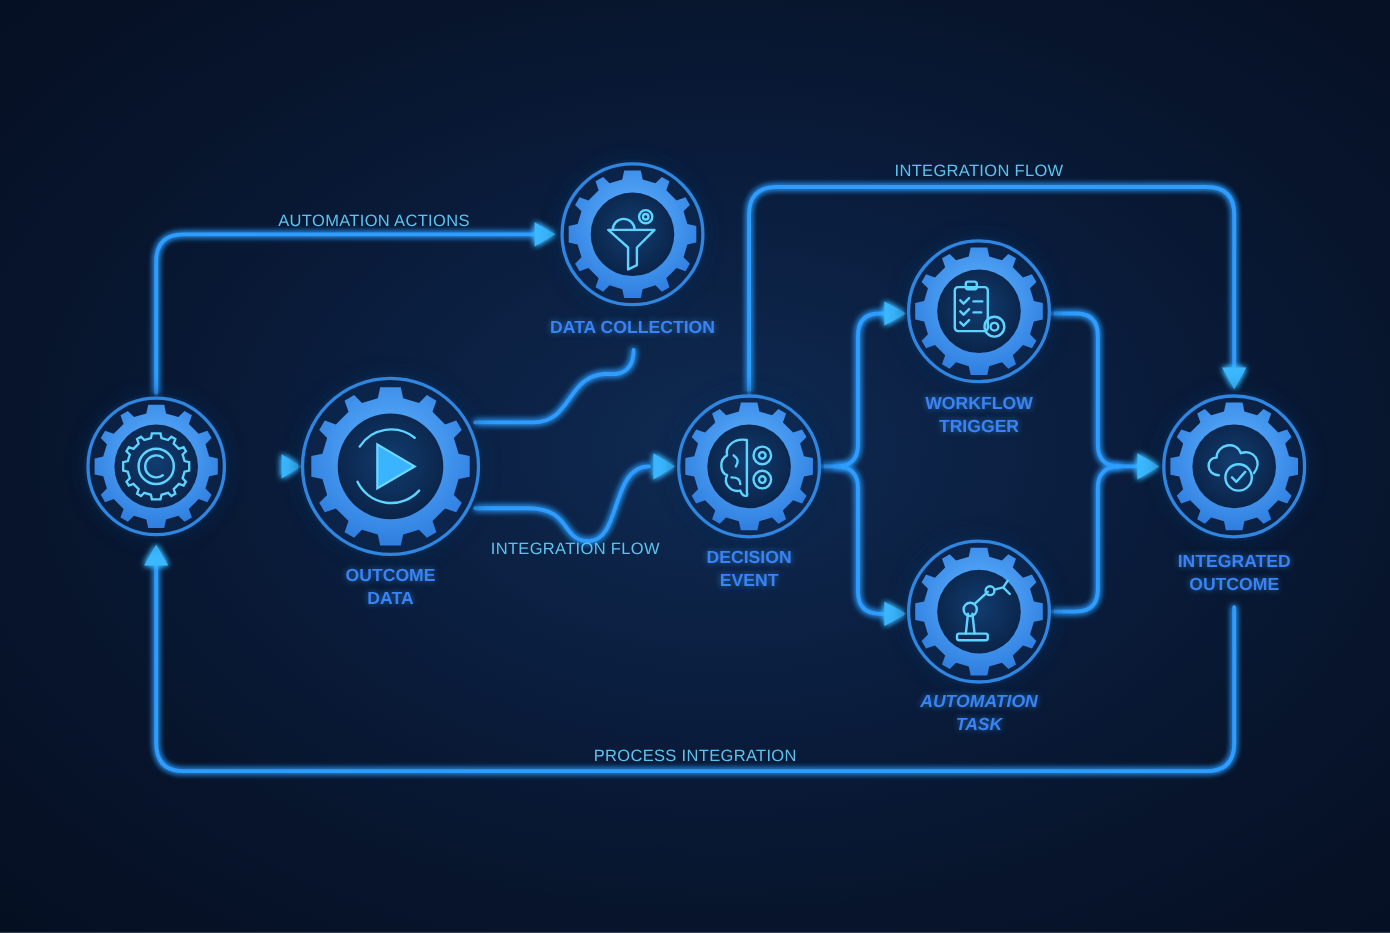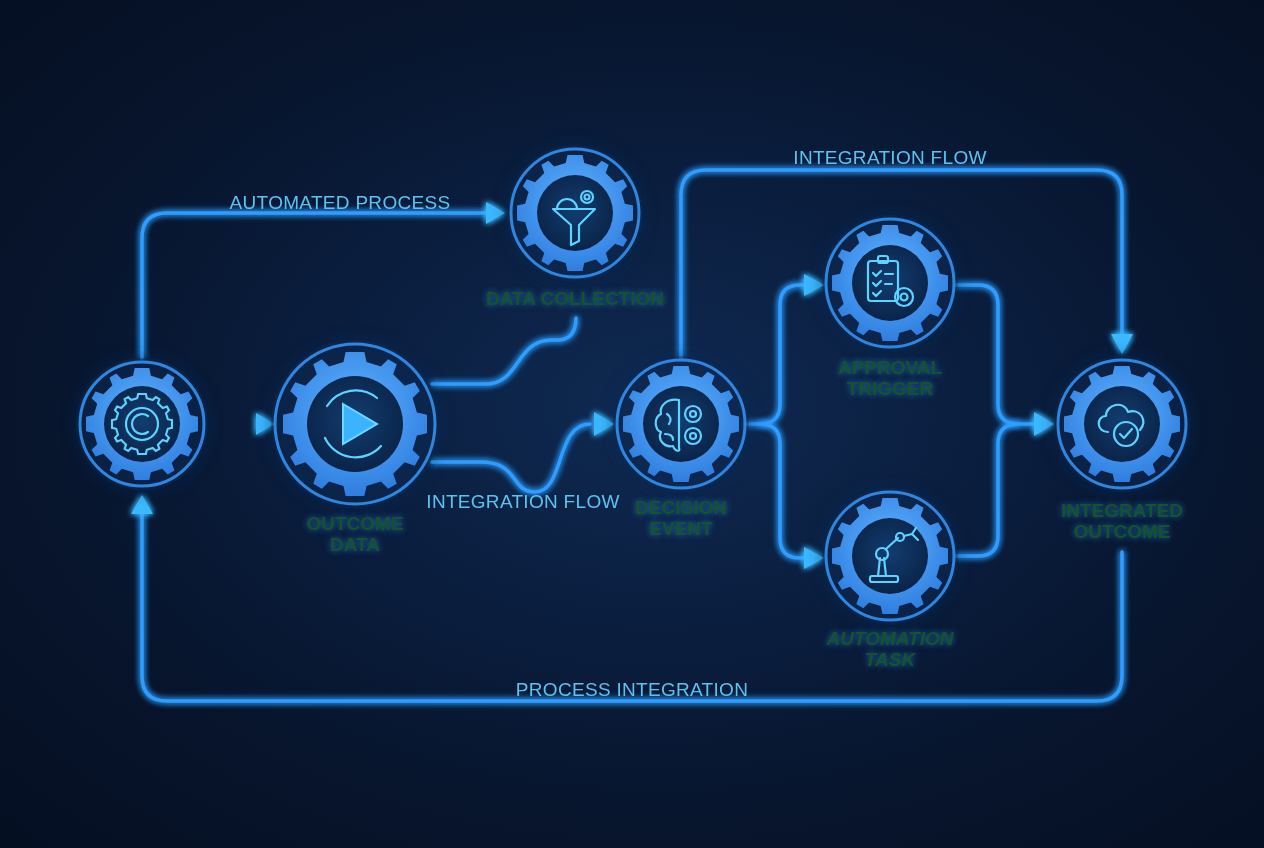--- a/index.html
+++ b/index.html
@@ -6,26 +6,26 @@
   body {
     width: 1264px; height: 848px; overflow: hidden;
     background: radial-gradient(ellipse at 52% 48%, #0f2a52 0%, #0a1d3d 38%, #07142b 70%, #050f22 100%);
     font-family: "Liberation Sans", "DejaVu Sans", sans-serif;
     position: relative;
   }
   #diagram { position: absolute; left: 0; top: 0; width: 1264px; height: 848px; }
   .flow-line { fill: none; stroke: #2f9dff; stroke-width: 3.5; stroke-linecap: round; stroke-linejoin: round; filter: url(#glow); }
   .arrow-head { fill: #3ab8ff; filter: url(#glow); }
   .edge-label {
-    position: absolute; color: #5cc3f0; font-size: 19px; letter-spacing: 0.3px;
+    position: absolute; color: #5cc3f0; font-size: 15px; letter-spacing: 0.3px;
     white-space: nowrap; transform: translateX(-50%);
     font-family: "Liberation Sans", "DejaVu Sans", sans-serif;
   }
   .node-label {
-    position: absolute; color: #14532d; font-weight: bold; font-size: 19px; line-height: 21px;
+    position: absolute; color: #3b82f6; font-weight: bold; font-size: 16px; line-height: 21px;
     text-align: center; transform: translateX(-50%); white-space: nowrap;
     text-shadow: 0 0 6px rgba(60,170,255,0.55);
     font-family: "Liberation Sans", "DejaVu Sans", sans-serif;
   }
   .node-label span { display: block; }
   .node { cursor: pointer; }
   .gear-fill { fill: url(#gearGrad); }
   .ring { fill: none; stroke: #2f86e0; stroke-width: 3; }
   .inner-disc { fill: url(#discGrad); }
   .icon-stroke { fill: none; stroke: #5fd3ff; stroke-width: 2.2; stroke-linecap: round; stroke-linejoin: round; }
@@ -187,38 +187,38 @@
     <use href="#gearShape" class="gear-fill" transform="scale(58)"></use>
     <circle class="inner-disc" r="38"></circle>
     <g>
       <path d="M -14 8 C -26 8 -26 -8 -16 -8 C -16 -20 2 -24 6 -12 C 18 -16 26 -4 18 6" class="icon-stroke"></path>
       <circle cx="4" cy="10" r="12" class="icon-stroke"></circle>
       <path d="M -2 10 L 2 14 L 10 5" class="icon-stroke"></path>
     </g>
   </g>
 </svg>
 
-<div class="edge-label" style="left:340px; top:192px;">AUTOMATED PROCESS</div>
+<div class="edge-label" style="left:340px; top:192px;">AUTOMATION ACTIONS</div>
 <div class="edge-label" style="left:890px; top:147px;">INTEGRATION FLOW</div>
 <div class="edge-label" style="left:523px; top:491px;">INTEGRATION FLOW</div>
 <div class="edge-label" style="left:632px; top:679px;">PROCESS INTEGRATION</div>
 
 <div class="node-label" style="left:355px; top:513px;">
   <span>OUTCOME</span>
   <span>DATA</span>
 </div>
 <div class="node-label" style="left:575px; top:288px;">
   <span>DATA COLLECTION</span>
 </div>
 <div class="node-label" style="left:681px; top:497px;text-align:center;">
   <span>DECISION</span>
   <span>EVENT</span>
 </div>
 <div class="node-label" style="left:890px; top:357px;">
-  <span>APPROVAL</span>
+  <span>WORKFLOW</span>
   <span>TRIGGER</span>
 </div>
 <div class="node-label" style="left:890px; top:628px;font-style:italic;">
   <span>AUTOMATION</span>
   <span>TASK</span>
 </div>
 <div class="node-label" style="left:1122px; top:500px;">
   <span>INTEGRATED</span>
   <span>OUTCOME</span>
 </div>

